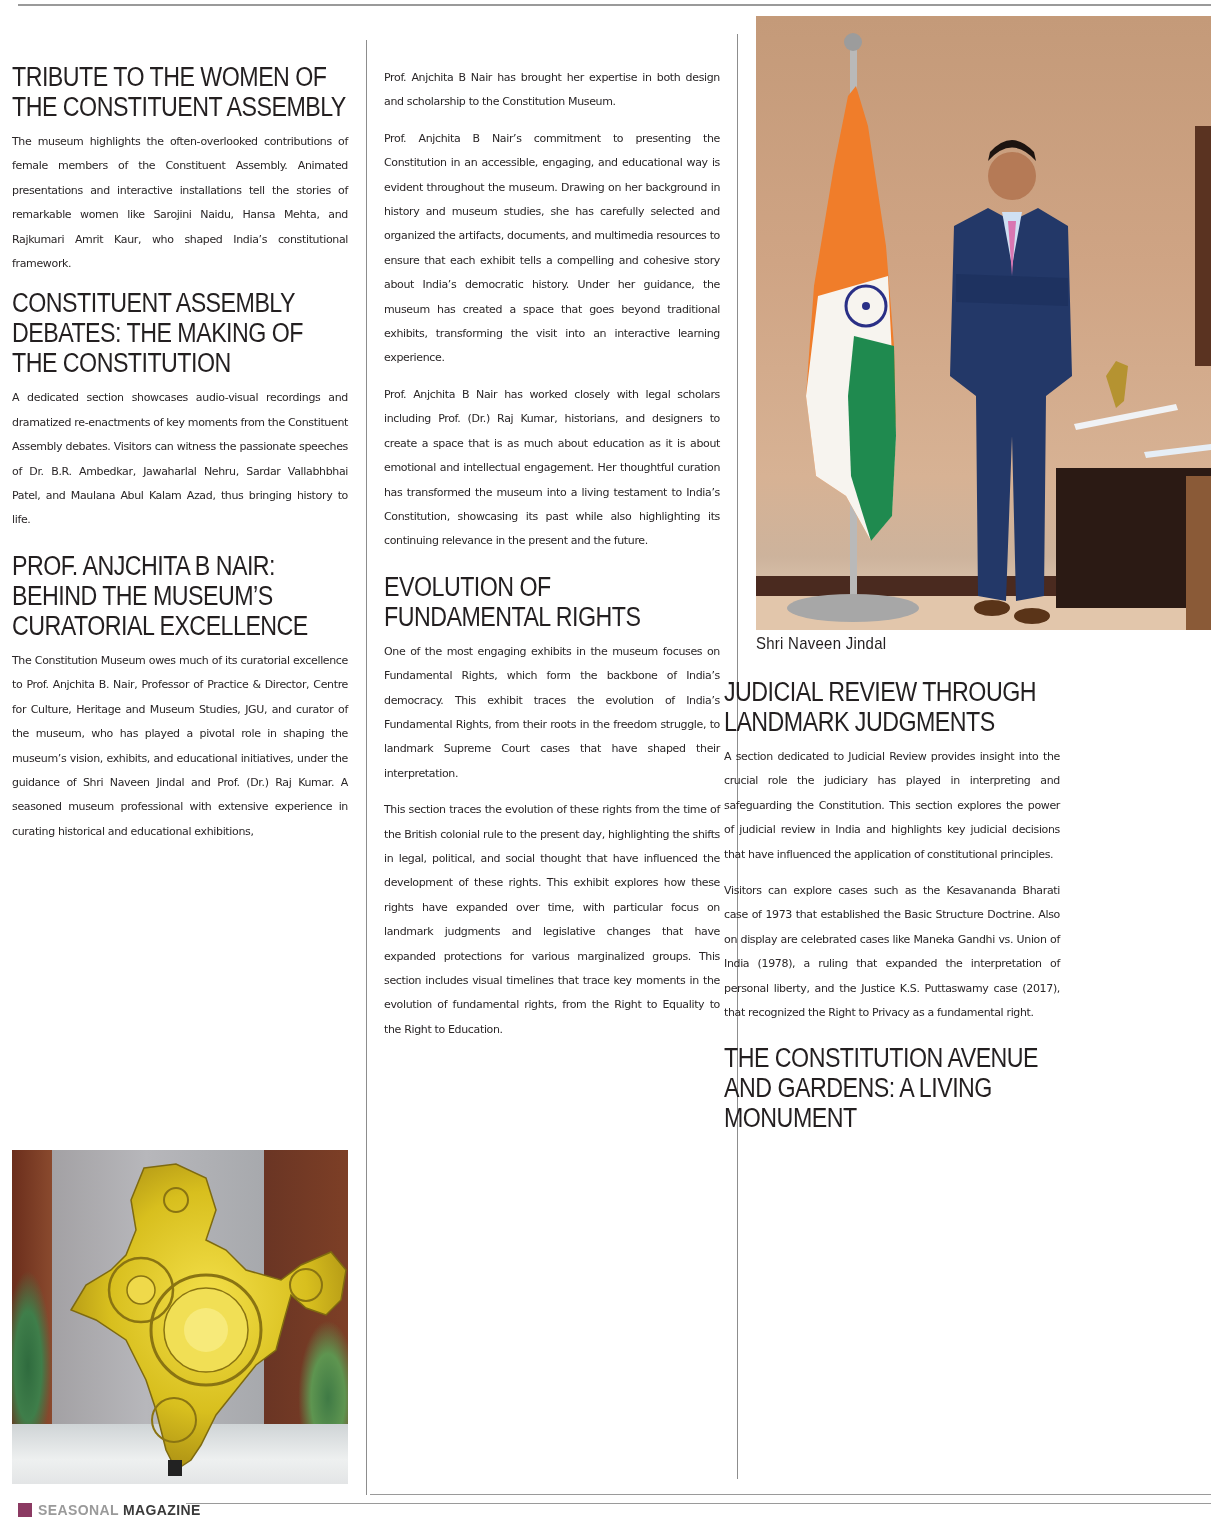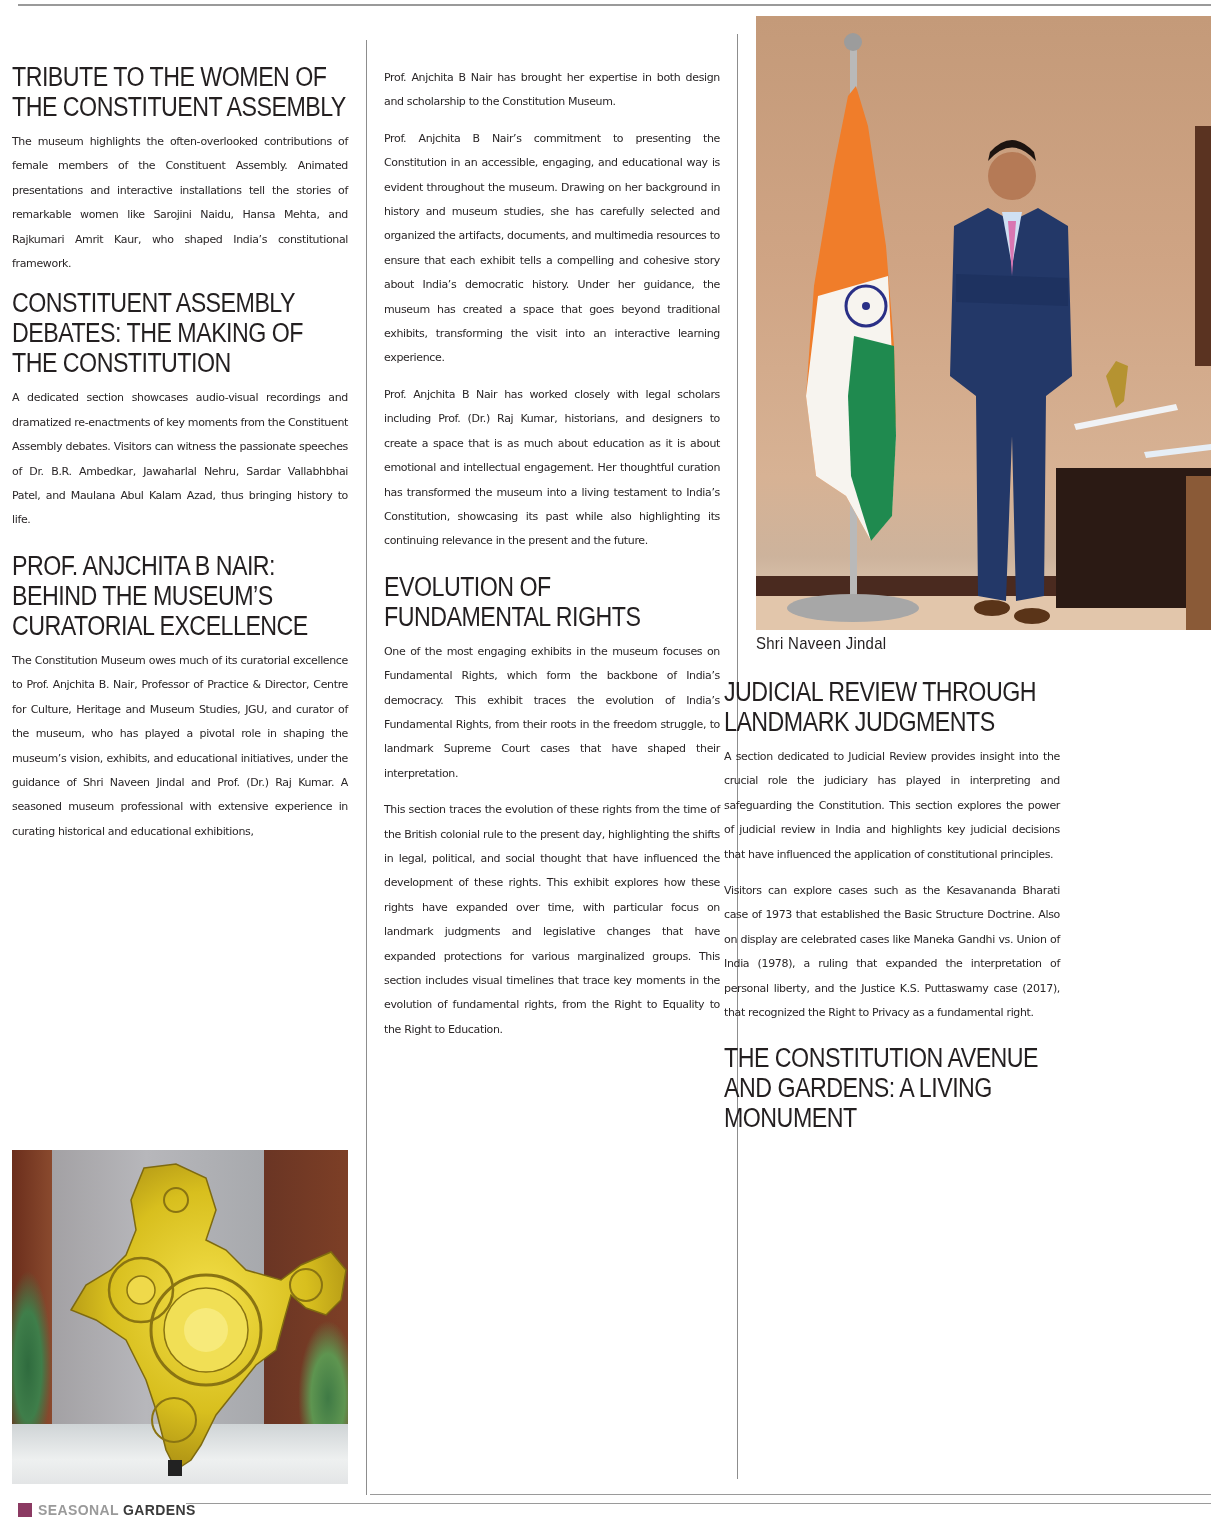--- a/index.html
+++ b/index.html
@@ -202,15 +202,15 @@
   <div class="spacer-sm"></div>
   <section>
     <h2 class="heading">THE CONSTITUTION AVENUE AND GARDENS: A LIVING MONUMENT</h2>
   </section>
 </div>
 
 <div class="col-rule-bottom"></div>
 <div class="footer">
   <span class="swatch"></span>
   <span class="brand-a">SEASONAL</span>
-  <span class="brand-b">GARDENS</span>
+  <span class="brand-b">MAGAZINE</span>
 </div>
 <div class="footer-rule"></div>
 
 </body></html>

